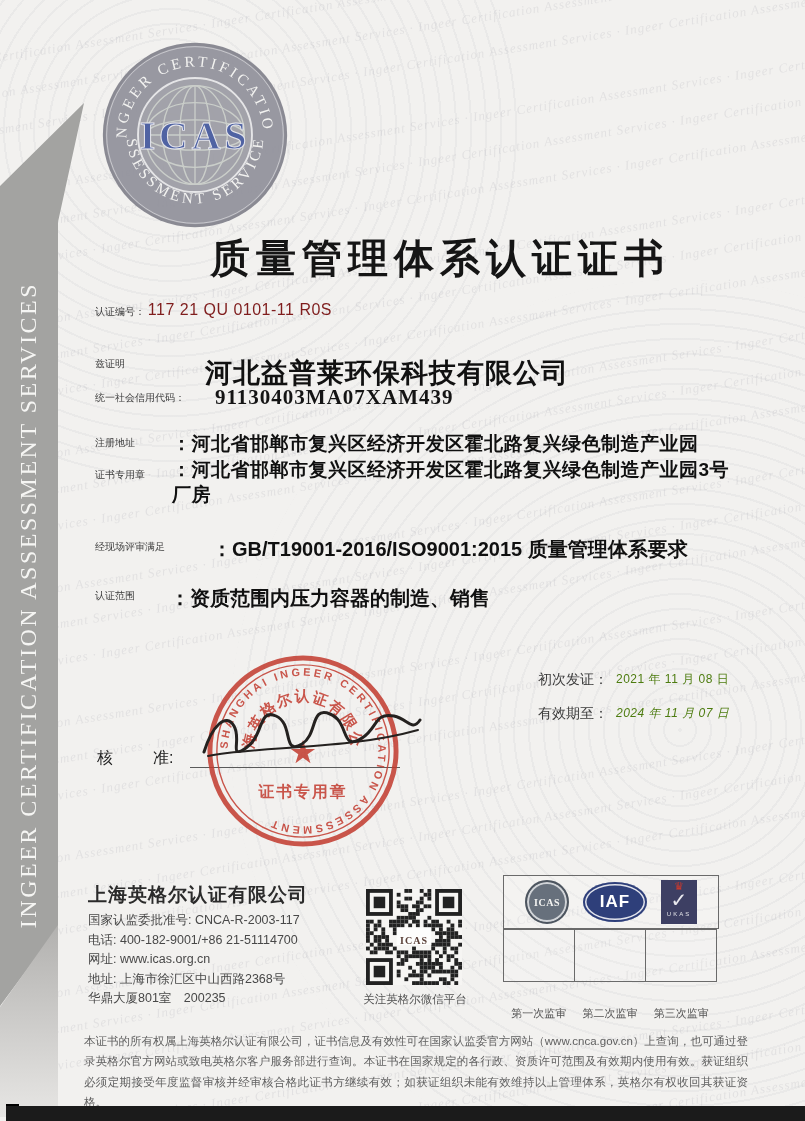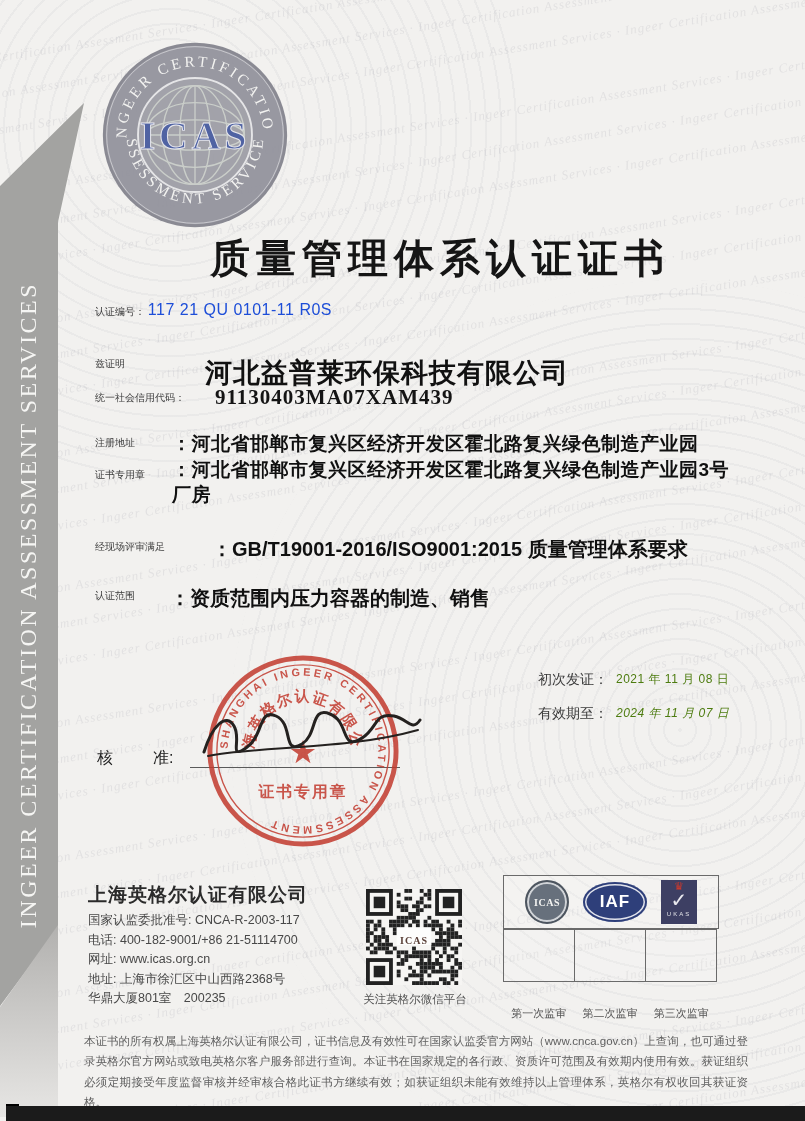--- a/index.html
+++ b/index.html
@@ -130,21 +130,21 @@
     </text>
     <text font-family="Liberation Serif,serif" font-size="16" letter-spacing="3.5" fill="#f3f3f1">
       <textPath href="#arcB" startOffset="50%" text-anchor="middle">ASSESSMENT SERVICES</textPath>
     </text>
     <text x="100" y="115" text-anchor="middle" font-family="Liberation Serif,serif" font-size="42" font-weight="bold" fill="#44599e" stroke="#e9e9ef" stroke-width="1" letter-spacing="4">ICAS</text>
   </svg>
 
   <div class="abs title">质量管理体系认证证书</div>
 
   <div class="abs" style="left:95px;top:301px;">
-    <span class="lbl">认证编号： </span><span style="font-size:16px;color:#1d4ed8;letter-spacing:.5px;text-align:center;">117 21 QU 0101-11 R0S</span>
+    <span class="lbl">认证编号： </span><span style="font-size:16px;color:#7f1d1d;letter-spacing:.5px;text-align:center;">117 21 QU 0101-11 R0S</span>
   </div>
 
   <div class="abs lbl" style="left:95px;top:357px;">兹证明</div>
   <div class="abs val-big" style="left:205px;top:343px;margin-top:12px;">河北益普莱环保科技有限公司</div>
 
   <div class="abs lbl" style="left:95px;top:391px;">统一社会信用代码：</div>
   <div class="abs serifv" style="left:215px;top:385px;">91130403MA07XAM439</div>
 
   <div class="abs lbl" style="left:95px;top:436px;">注册地址</div>
   <div class="abs val-addr" style="left:172px;top:431px;width:576px;">：河北省邯郸市复兴区经济开发区霍北路复兴绿色制造产业园</div>

